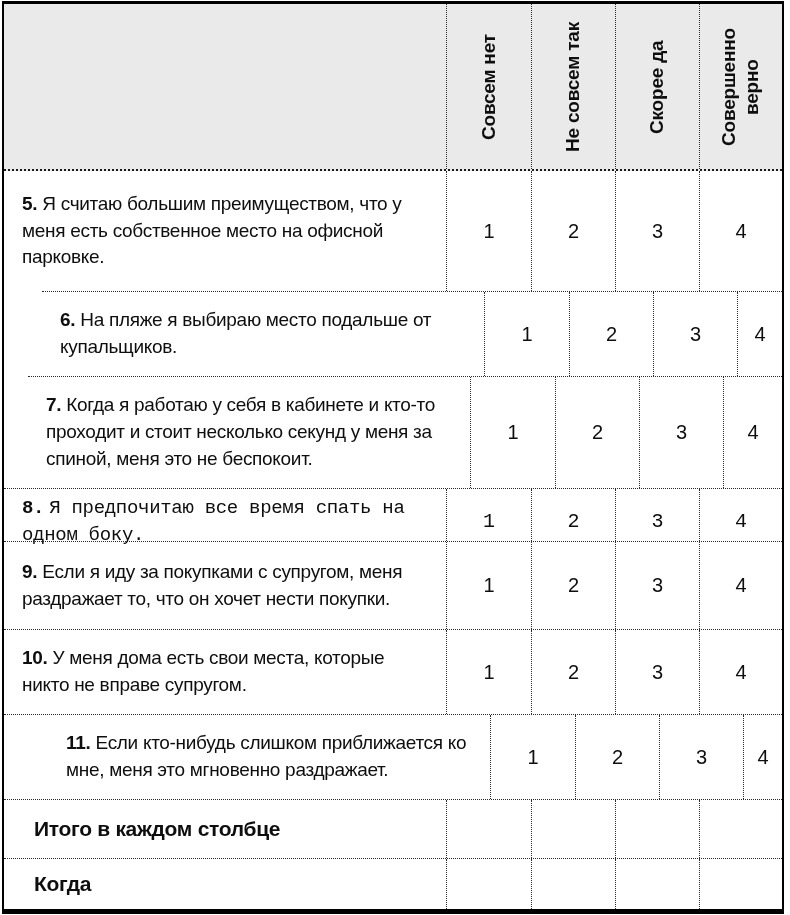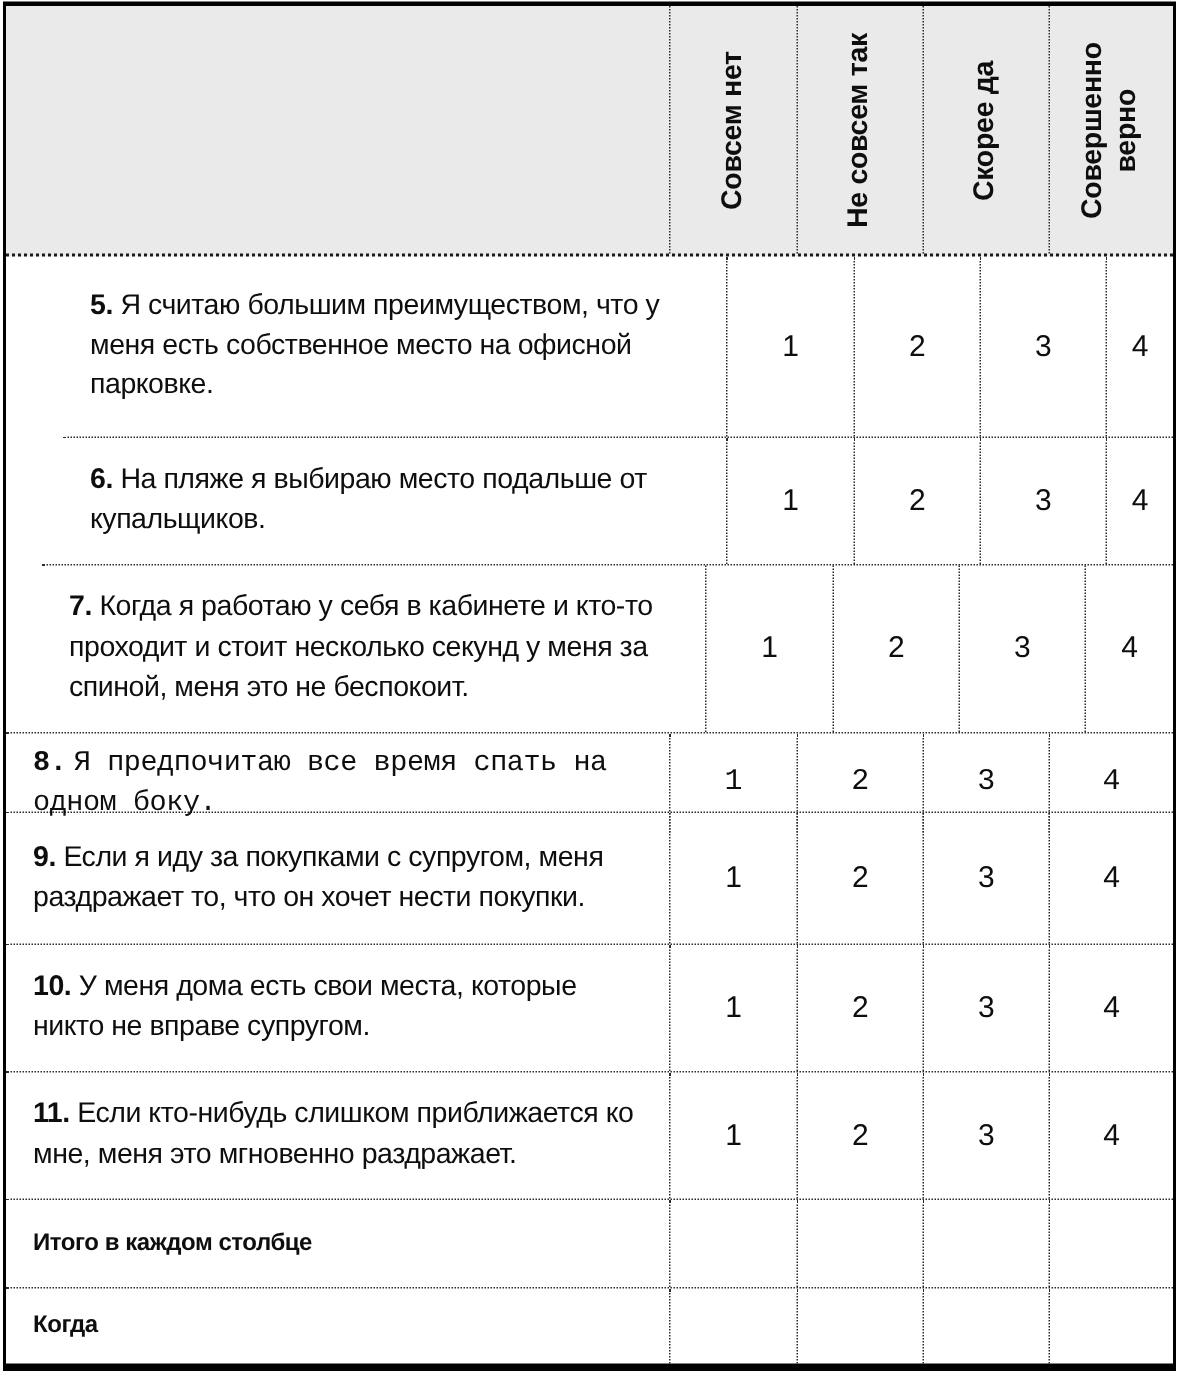--- a/index.html
+++ b/index.html
@@ -62,23 +62,23 @@
   .qnum { font-weight: 700; margin-right: 5px; }
   .td.val {
     display: flex;
     align-items: center;
     justify-content: center;
     font-size: 20px;
   }
   .td.label {
     display: flex;
     align-items: center;
-    padding-left: 18px;
+    padding-left: 30px;
     font-weight: 700;
-    font-size: 16px;
+    font-size: 21px;
     letter-spacing: -0.3px;
   }
 </style>
 </head>
 <body>
 
 <div class="page">
   <div class="table">
 
     <div class="tr header" style="height:167px;">
@@ -90,21 +90,21 @@
         <span class="vert">Не совсем так</span>
       </div>
       <div class="th">
         <span class="vert">Скорее да</span>
       </div>
       <div class="th">
         <span class="vert">Совершенно верно</span>
       </div>
     </div>
 
-    <div class="tr body" style="height:120px;padding-left:38px;">
+    <div class="tr body" style="height:120px;">
       <div class="td question">
         <div>
           <span class="qnum">5.</span><span>Я считаю большим преимуществом, что у меня есть собственное место на офисной парковке.</span>
         </div>
       </div>
       <div class="td val">1</div>
       <div class="td val">2</div>
       <div class="td val">3</div>
       <div class="td val">4</div>
     </div>
@@ -162,21 +162,21 @@
         <div>
           <span class="qnum">10.</span><span>У меня дома есть свои места, которые никто не вправе супругом.</span>
         </div>
       </div>
       <div class="td val">1</div>
       <div class="td val">2</div>
       <div class="td val">3</div>
       <div class="td val">4</div>
     </div>
 
-    <div class="tr body" style="height:85px;">
+    <div class="tr body" style="height:85px;padding-left:44px;">
       <div class="td question">
         <div>
           <span class="qnum">11.</span><span>Если кто-нибудь слишком приближается ко мне, меня это мгновенно раздражает.</span>
         </div>
       </div>
       <div class="td val">1</div>
       <div class="td val">2</div>
       <div class="td val">3</div>
       <div class="td val">4</div>
     </div>

